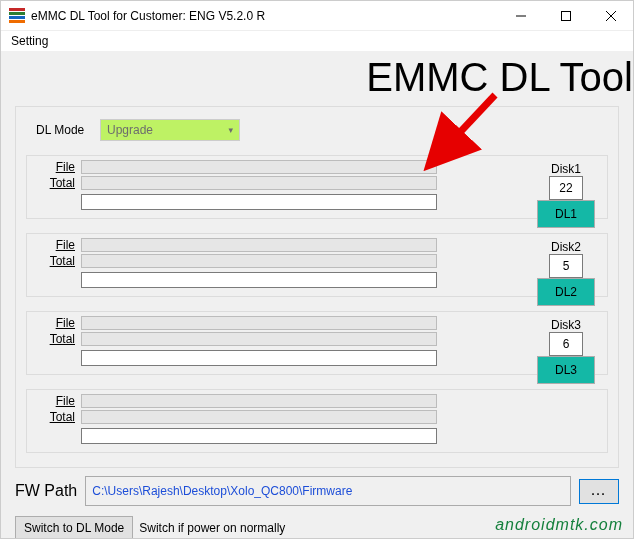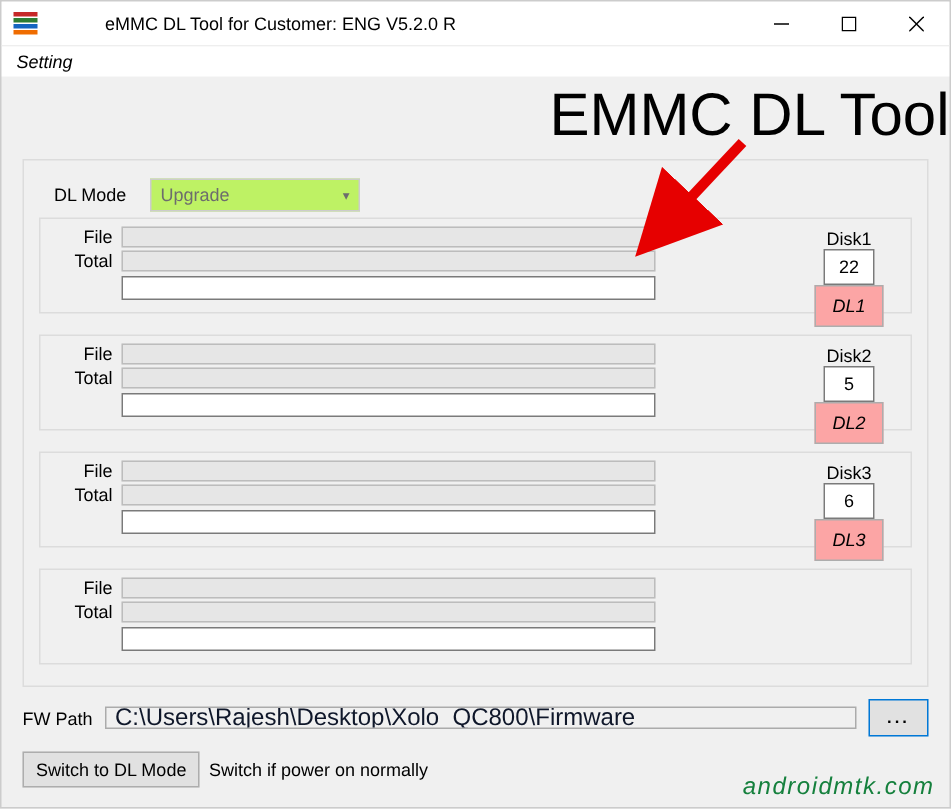--- a/index.html
+++ b/index.html
@@ -1,55 +1,55 @@
 <!DOCTYPE html>
 <html><head>
   <meta charset="utf-8">
   <style>
     * { box-sizing: border-box; margin: 0; padding: 0; }
     body { font-family: "Segoe UI", Tahoma, sans-serif; font-size: 12px; background: #fff; width: 634px; height: 539px; overflow: hidden; position: relative; border: 1px solid #ccc; }
     
-    .titlebar { display: flex; align-items: center; height: 30px; padding: 0 0 0 8px; background: #fff; border-bottom: 1px solid #eee; gap: 39px; }
+    .titlebar { display: flex; align-items: center; height: 30px; padding: 0 0 0 8px; background: #fff; border-bottom: 1px solid #eee; }
     .titlebar .app-icon { width: 16px; height: 16px; margin-right: 6px; display: inline-flex; flex-direction: column; }
     .app-icon .bar { height: 3px; margin-bottom: 1px; }
     .app-icon .r { background: #c62828; }
     .app-icon .g { background: #2e7d32; }
     .app-icon .b { background: #1565c0; }
     .app-icon .o { background: #ef6c00; }
     .titlebar .title-text { flex: 1; font-size: 12px; color: #000; }
     .win-controls { display: flex; height: 100%; }
     .win-btn { width: 45px; height: 30px; display: flex; align-items: center; justify-content: center; font-family: "Segoe UI Symbol", sans-serif; font-size: 10px; }
     
     .menubar { height: 20px; padding: 2px 6px; font-size: 12px; }
-    .menu-item { display: inline-block; padding: 1px 4px; font-style: italic; }
+    .menu-item { display: inline-block; padding: 1px 4px; }
     
     .main-title { font-family: Arial, sans-serif; font-size: 40px; font-weight: normal; text-align: right; color: #000; margin: 4px 0 6px 0; letter-spacing: 0px; }
     
     .panel { border: 1px solid #dcdcdc; margin: 0 14px 8px 14px; padding: 12px 10px 10px 10px; position: relative; background: #f0f0f0; }
     body { background: #f0f0f0; }
     .titlebar, .menubar { background: #fff; }
     
-    .mode-row { display: flex; align-items: center; margin-bottom: 4px; gap: 14px; padding-left: 10px; }
+    .mode-row { display: flex; align-items: center; margin-bottom: 14px; gap: 14px; padding-left: 10px; }
     .mode-label { font-size: 12px; color: #000; width: 50px; }
     .mode-select { width: 140px; height: 22px; border: 1px solid #ccc; background: #bef264; color: #6d6d6d; padding: 0 6px; font-size: 12px; display: flex; align-items: center; justify-content: space-between; }
     .mode-select .chev { font-size: 9px; color: #6d6d6d; }
     
     .disk-group { border: 1px solid #dcdcdc; margin: 4px 0 14px 0; padding: 4px 8px 8px 8px; position: relative; height: 64px; }
-    .disk-row { display: flex; align-items: center; height: 16px; gap: 4px; }
+    .disk-row { display: flex; align-items: flex-start; height: 16px; gap: 4px; text-decoration: underline; }
     .disk-row .lbl { width: 42px; text-align: right; font-size: 12px; padding-right: 2px; }
     .progress { flex: 0 0 356px; height: 14px; border: 1px solid #bcbcbc; background: #e6e6e6; }
     .disk-label-right { font-size: 12px; }
     .disk-input { width: 34px; height: 24px; border: 1px solid #7a7a7a; background: #fff; text-align: center; font-size: 12px; margin: 0 16px; }
-    .dl-btn { width: 46px; height: 28px; border: 1px solid #adadad; background: #fca5a5; font-size: 12px; display: flex; align-items: center; justify-content: center; font-style: italic; }
+    .dl-btn { width: 58px; height: 28px; border: 1px solid #adadad; background: #14b8a6; font-size: 12px; display: flex; align-items: center; justify-content: center; }
     .status-bar { margin-left: 46px; width: 356px; height: 16px; border: 1px solid #7a7a7a; background: #fff; margin-top: 2px; }
     .right-controls { position: absolute; right: 8px; top: 6px; display: flex; align-items: center; flex-direction: column; }
     
     .fw-row { display: flex; align-items: center; margin: 0 14px; gap: 8px; }
-    .fw-label { font-size: 12px; }
-    .fw-input { flex: 1; height: 15px; border: 1px solid #ababab; background: #f0f0f0; color: #0f172a; padding: 0 6px; font-size: 16px; }
+    .fw-label { font-size: 16px; }
+    .fw-input { flex: 1; height: 30px; border: 1px solid #ababab; background: #f0f0f0; color: #1d4ed8; padding: 0 6px; font-size: 12px; }
     .browse-btn { width: 40px; height: 25px; border: 1px solid #0078d7; background: #e1e1e1; display: flex; align-items: center; justify-content: center; color: #000; font-weight: bold; letter-spacing: 2px; font-size: 11px; }
     
     .bottom-row { display: flex; align-items: center; margin: 10px 14px; gap: 6px; }
     .switch-btn { height: 24px; padding: 0 8px; border: 1px solid #adadad; background: #e1e1e1; font-size: 12px; display: flex; align-items: center; }
     .hint { font-size: 12px; }
     
     .watermark { position: absolute; bottom: 4px; right: 10px; font-family: Arial, sans-serif; font-size: 16px; color: #15803d; letter-spacing: 1px; font-style: italic;}
     
     .arrow { position: absolute; top: 88px; left: 414px; pointer-events: none; }
   </style>

